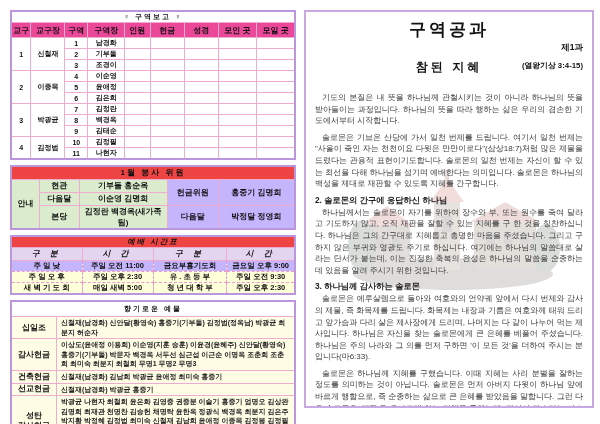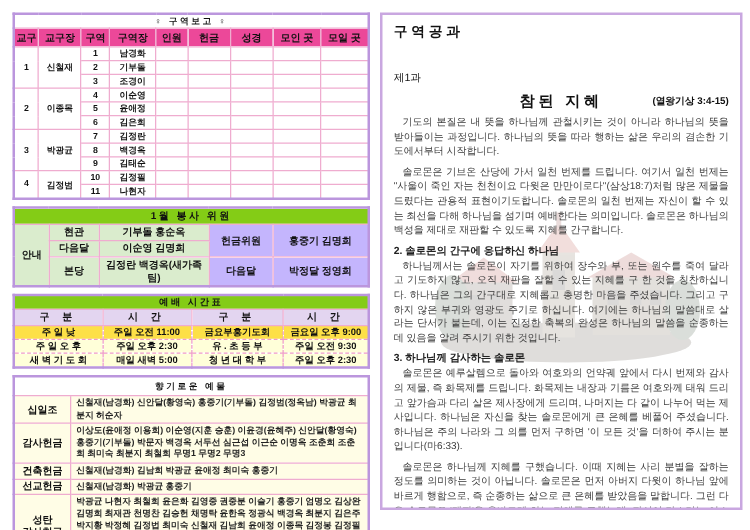--- a/index.html
+++ b/index.html
@@ -5,46 +5,46 @@
   * { margin:0; padding:0; box-sizing:border-box; }
   html,body { width:600px; height:424px; background:#ffffff; overflow:hidden; }
   body { font-family:"Liberation Sans","DejaVu Sans",sans-serif; color:#111; }
   .page { position:relative; width:600px; height:424px; padding:10px 6px 4px 10px; display:flex; gap:8px; }
   .col-left { width:286px; flex:0 0 286px; display:flex; flex-direction:column; }
   .col-right { flex:1 1 auto; }
 
   table { width:100%; border-collapse:collapse; table-layout:fixed; }
   .tbl { border:2px solid #bb96dd; margin-bottom:5px; }
   .tbl td { border:1px solid #efaccf; text-align:center; vertical-align:middle; font-size:7px; font-weight:bold; padding:0 1px; overflow:hidden; }
-  .title-cell { background:#84cc16; font-size:11px; font-weight:bold; height:16px; letter-spacing:2px; }
+  .title-cell { background:#ef4444; font-size:11px; font-weight:bold; height:16px; letter-spacing:2px; }
 
   
   .report .head td { background:#ec4899; height:15px; font-size:8px; }
   .report tbody td { height:10px; background:#ffffff; }
   
   .vol td { height:13px; font-size:8px; }
   .vol .green { background:#daeccd; }
   .vol .peach { background:#c4b5fd; }
   
   .sched td { border:1px dashed #ef9cc4; height:11px; font-size:7.5px; }
-  .sched .title-cell, .sched .shead td { border:1px solid #efaccf; }
+  .sched .title-cell, .sched .shead td { border:1px solid #efaccf;font-style:italic; }
   .sched .shead td { background:#e3d5f0; height:13px; font-size:8px; letter-spacing:4px; }
-  .sched .r0 td { background:#fde047; }
+  .sched .r0 td { background:#c4b5fd; }
   .sched .ry td { background:#ffffd9; }
   
   .offer td { border:1px solid #efaccf; background:#fffde6; font-size:7px; }
   .offer .names { text-align:left; padding:1px 4px; line-height:9.6px; font-weight:bold; color:#222; }
   .offer .olabel { font-size:8px; white-space:pre-line; line-height:10px; }
   .offer .title-cell { background:#ffffff; }
 
   
   .lesson { position:relative; height:398px; border:2px solid #c9a7e0; padding:5px 9px 4px 9px; overflow:hidden; background:#ffffff; }
-  .lesson-title { font-size:11px; font-weight:bold; letter-spacing:3px; margin-top:1px; }
-  .lesson-no { font-size:8.5px; font-weight:normal; margin-top:24px; }
-  .lesson-head { position:relative; text-align:center; margin:3px 0 2px 0; }
+  .lesson-title { text-align:center; font-size:17px; font-weight:bold; letter-spacing:3px; margin-top:1px; }
+  .lesson-no { font-size:8.5px; font-weight:bold; margin-top:1px;text-align:right; }
+  .lesson-head { position:relative; text-align:center; margin:3px 0 16px 0; }
   .lesson-head .lt { font-size:12px; font-weight:bold; letter-spacing:3px; }
   .lesson-head .ref { position:absolute; right:0; top:3px; font-size:7.8px; font-weight:bold; }
   .para { font-size:8px; line-height:11.6px; text-align:justify; color:#3a3a3a; text-indent:7px; margin-bottom:5px; position:relative; z-index:2; }
   .sect-h { font-size:8.3px; font-weight:bold; color:#222; margin:4px 0 1px 0; position:relative; z-index:2; }
   .watermark { position:absolute; left:40px; top:150px; width:215px; height:130px; opacity:0.16; z-index:1; pointer-events:none; }
 </style>
 </head>
 <body>
 
 <div class="page">

